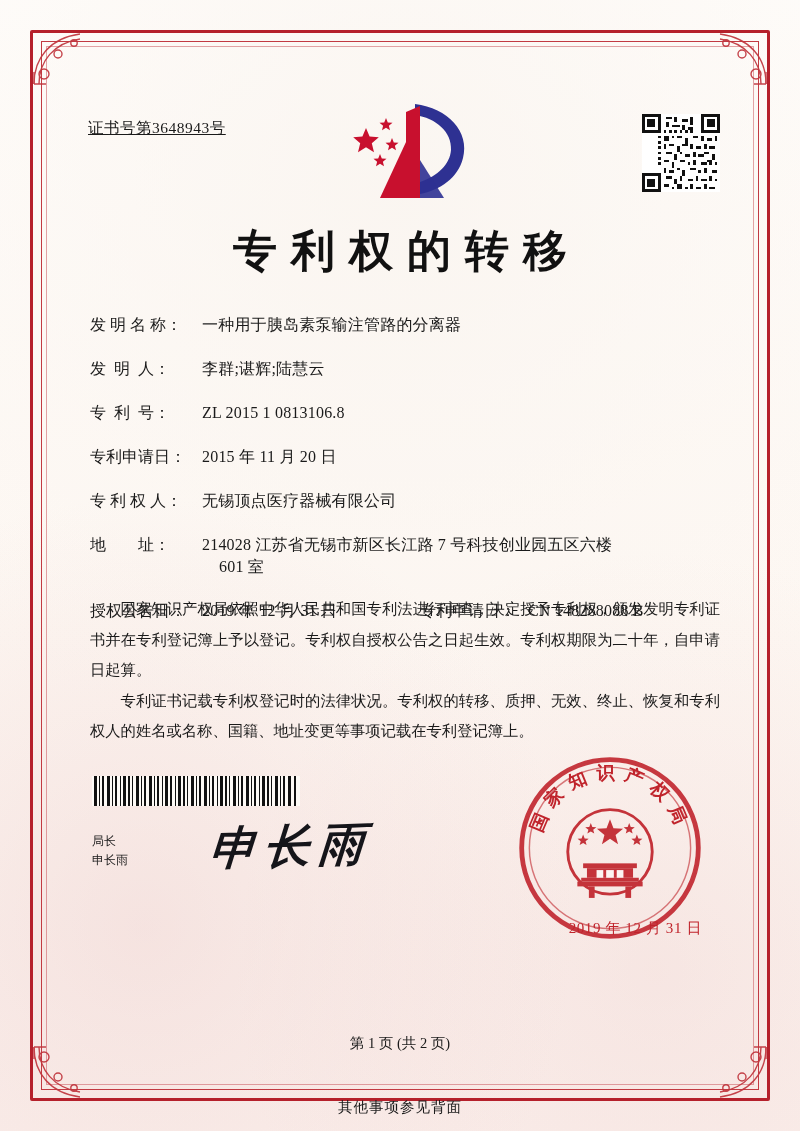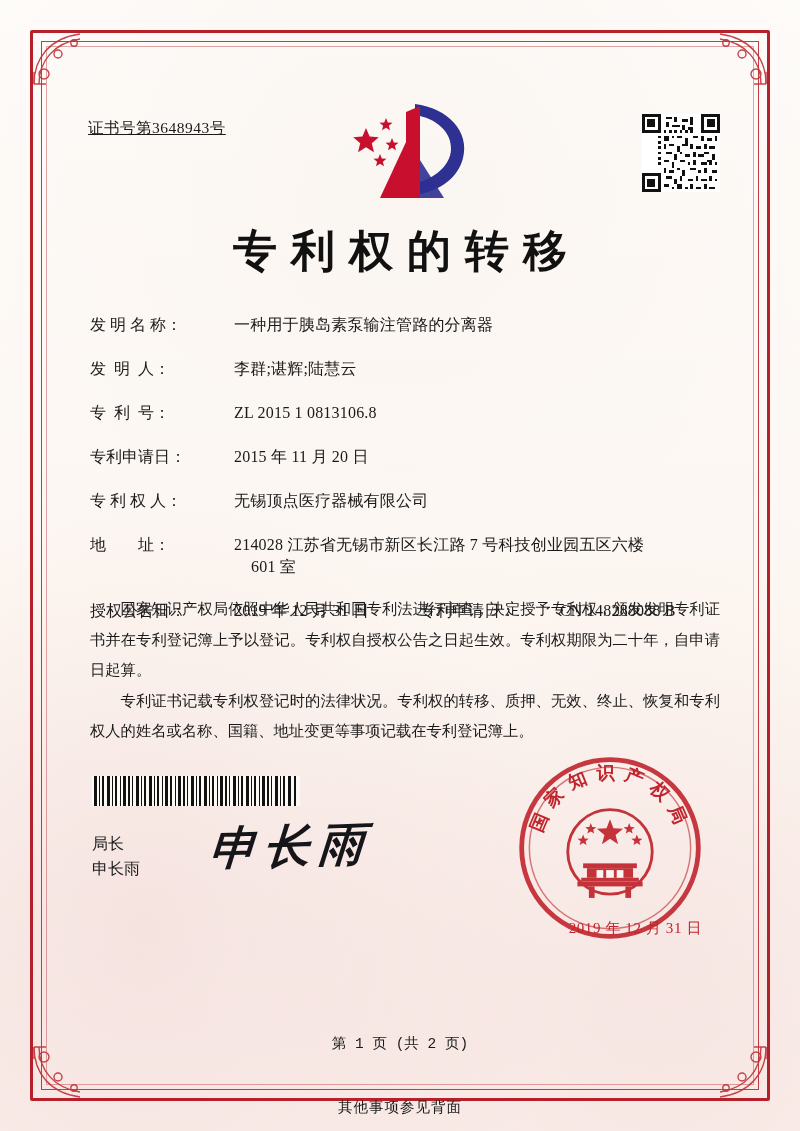--- a/index.html
+++ b/index.html
@@ -126,21 +126,20 @@
   }
   .f-label {
     width: 112px;
     flex: 0 0 112px;
     white-space: pre;
     letter-spacing: 0px;
   }
   .f-value {
     flex: 1 1 auto;
     letter-spacing: .2px;
-    margin-left: 32px;
   }
   .f-value .second-line {
     display: block;
     margin-left: 17px;
   }
   .row-split { display: flex; align-items: flex-start; }
   .row-split .half-a { display: flex; width: 330px; flex: 0 0 330px; }
   .row-split .half-b { display: flex; }
   .row-split .half-b .f-label { width: 108px; flex: 0 0 108px; }
 
@@ -164,21 +163,21 @@
     height: 30px;
     display: flex;
     align-items: stretch;
     overflow: hidden;
   }
 
   .director {
     position: absolute;
     left: 22px;
     top: 768px;
-    font-size: 16px;
+    font-size: 12px;
     line-height: 1.55;
   }
   .signature {
     position: absolute;
     left: 140px;
     top: 752px;
     font-size: 46px;
     font-family: "Liberation Serif", "DejaVu Serif", serif;
     font-style: italic;
     font-weight: 700;
@@ -204,21 +203,20 @@
     color: #c0242c;
     letter-spacing: .6px;
   }
 
   .page-no {
     position: absolute;
     left: 0; right: 0;
     bottom: 22px;
     text-align: center;
     font-size: 14.5px;
-    font-family: Liberation Mono, monospace;
   }
   .footnote {
     position: absolute;
     left: 0; right: 0;
     bottom: 14px;
     text-align: center;
     font-size: 14.5px;
     letter-spacing: 1px;
   }
 </style>

